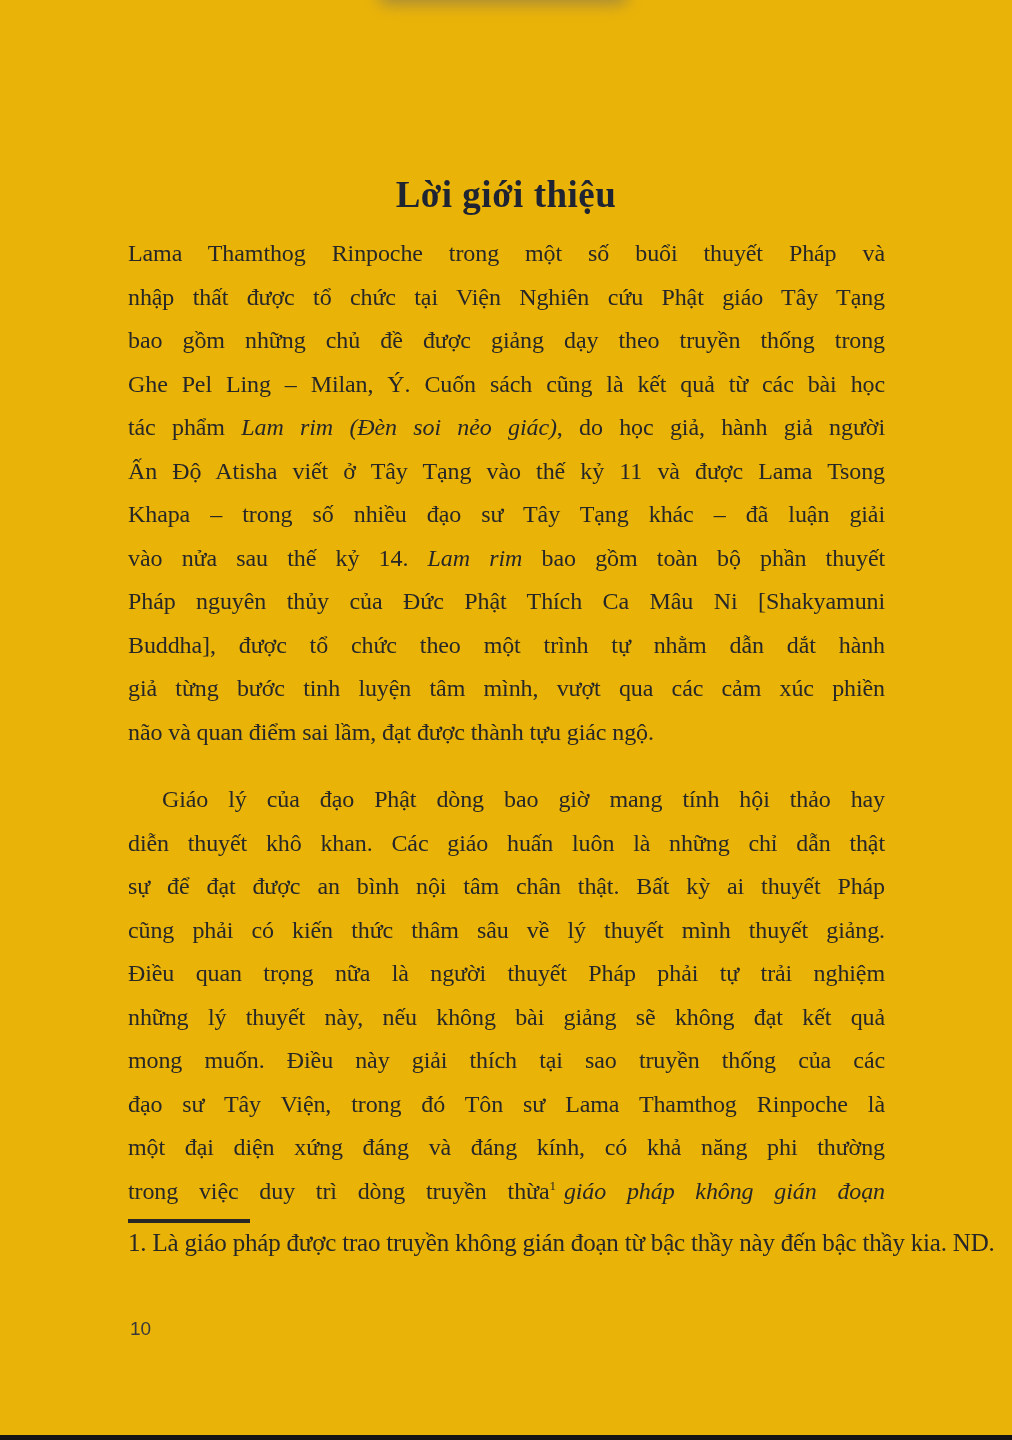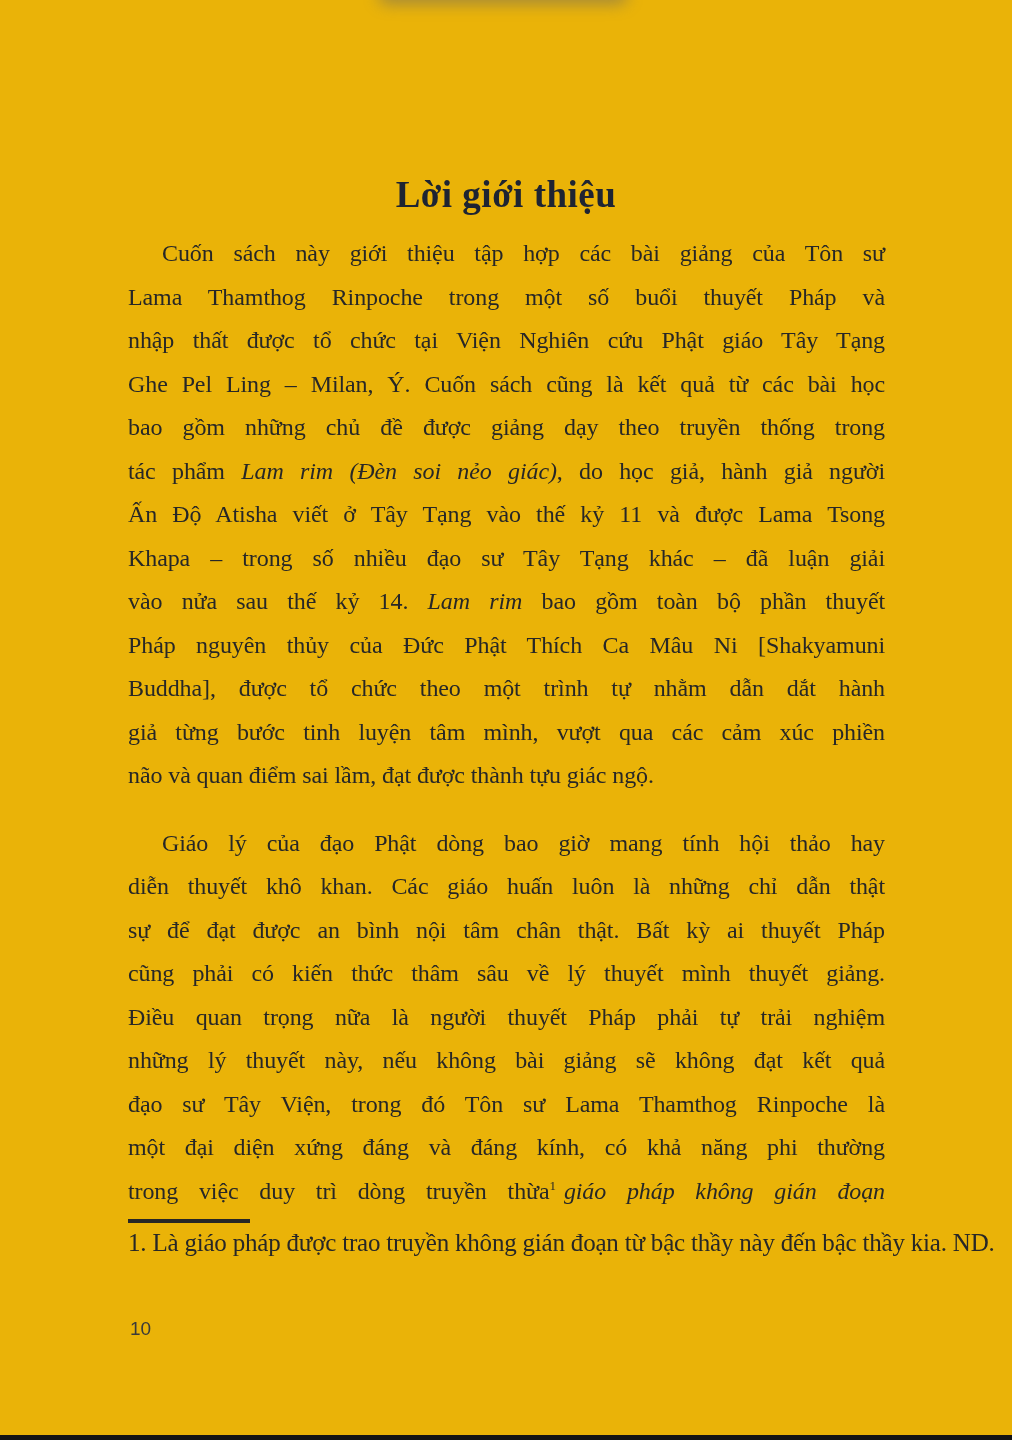--- a/index.html
+++ b/index.html
@@ -88,41 +88,41 @@
 <body>
 
 <div class="page">
   <div class="top-shadow"></div>
 
   <h1 class="title">Lời giới thiệu</h1>
 
   <div class="body-block">
     <div id="paragraphs-root">
         <div class="paragraph">
-          <div class="line indent"><span>Cuốn sách này giới thiệu tập hợp các bài giảng của Tôn sư</span></div>
           <div class="line"><span>Lama Thamthog Rinpoche trong một số buổi thuyết Pháp và</span></div>
           <div class="line"><span>nhập thất được tổ chức tại Viện Nghiên cứu Phật giáo Tây Tạng</span></div>
+          <div class="line"><span>bao gồm những chủ đề được giảng dạy theo truyền thống trong</span></div>
           <div class="line"><span>Ghe Pel Ling – Milan, Ý. Cuốn sách cũng là kết quả từ các bài học</span></div>
-          <div class="line"><span>bao gồm những chủ đề được giảng dạy theo truyền thống trong</span></div>
           <div class="line"><span>tác phẩm </span><span class="italic">Lam rim (Đèn soi nẻo giác)</span><span>, do học giả, hành giả người</span></div>
           <div class="line"><span>Ấn Độ Atisha viết ở Tây Tạng vào thế kỷ 11 và được Lama Tsong</span></div>
           <div class="line"><span>Khapa – trong số nhiều đạo sư Tây Tạng khác – đã luận giải</span></div>
           <div class="line"><span>vào nửa sau thế kỷ 14. </span><span class="italic">Lam rim</span><span> bao gồm toàn bộ phần thuyết</span></div>
           <div class="line"><span>Pháp nguyên thủy của Đức Phật Thích Ca Mâu Ni [Shakyamuni</span></div>
           <div class="line"><span>Buddha], được tổ chức theo một trình tự nhằm dẫn dắt hành</span></div>
           <div class="line"><span>giả từng bước tinh luyện tâm mình, vượt qua các cảm xúc phiền</span></div>
           <div class="line last"><span>não và quan điểm sai lầm, đạt được thành tựu giác ngộ.</span></div>
         </div>
         <div class="paragraph">
           <div class="line indent"><span>Giáo lý của đạo Phật dòng bao giờ mang tính hội thảo hay</span></div>
           <div class="line"><span>diễn thuyết khô khan. Các giáo huấn luôn là những chỉ dẫn thật</span></div>
           <div class="line"><span>sự để đạt được an bình nội tâm chân thật. Bất kỳ ai thuyết Pháp</span></div>
           <div class="line"><span>cũng phải có kiến thức thâm sâu về lý thuyết mình thuyết giảng.</span></div>
           <div class="line"><span>Điều quan trọng nữa là người thuyết Pháp phải tự trải nghiệm</span></div>
           <div class="line"><span>những lý thuyết này, nếu không bài giảng sẽ không đạt kết quả</span></div>
+          <div class="line"><span>mong muốn. Điều này giải thích tại sao truyền thống của các</span></div>
           <div class="line"><span>đạo sư Tây Viện, trong đó Tôn sư Lama Thamthog Rinpoche là</span></div>
           <div class="line"><span>một đại diện xứng đáng và đáng kính, có khả năng phi thường</span></div>
           <div class="line"><span>trong việc duy trì dòng truyền thừa</span><sup class="fn-ref">1</sup><span class="gap-before">giáo pháp không gián đoạn</span></div>
         </div>
       </div>
     <div class="footnote-rule"></div>
     <div class="footnote">1. Là giáo pháp được trao truyền không gián đoạn từ bậc thầy này đến bậc thầy kia. ND.</div>
   </div>
 
   <div class="page-number">10</div>

